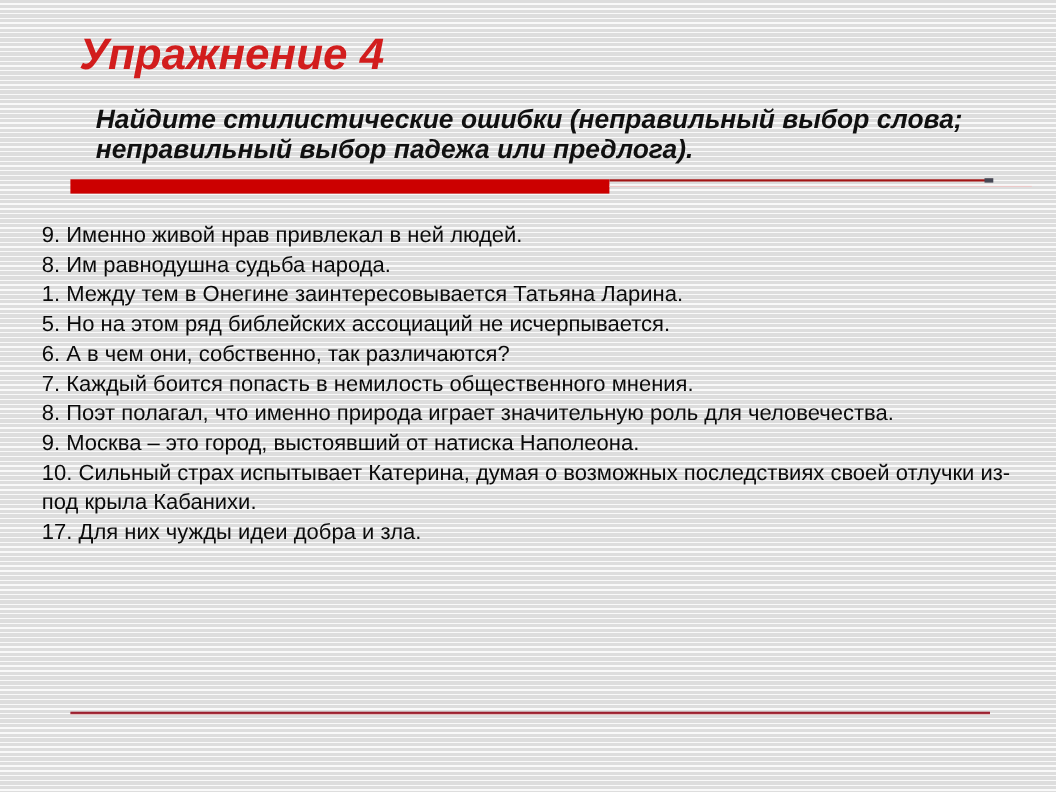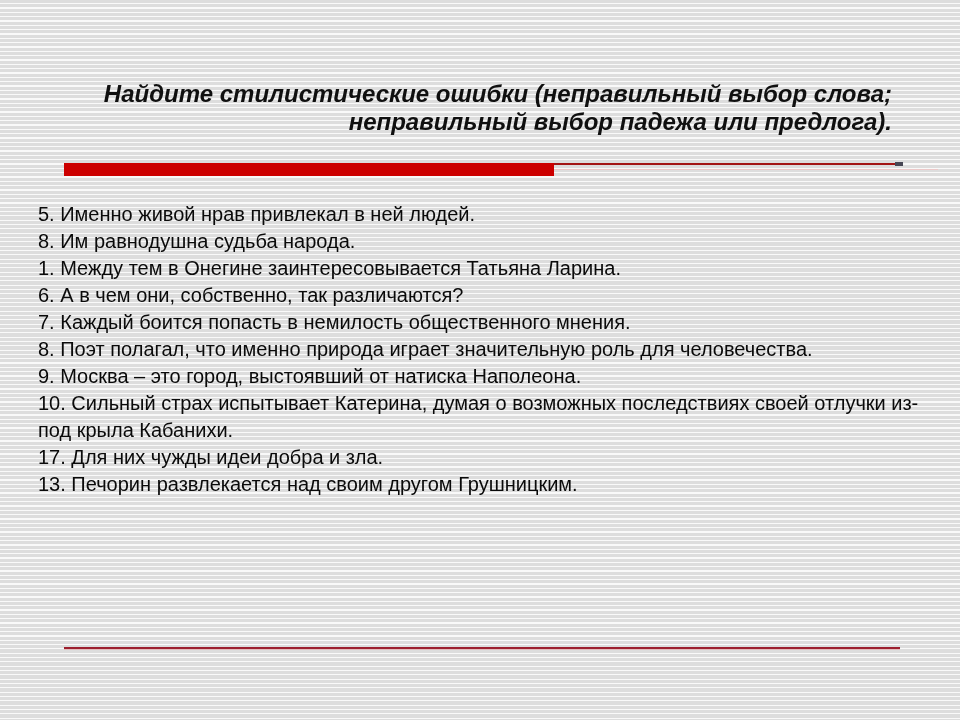--- a/index.html
+++ b/index.html
@@ -31,28 +31,27 @@
     line-height: 46px;
     font-weight: bold;
     font-style: italic;
     color: #d21d1d;
     white-space: nowrap;
   }
   .slide-subtitle {
     position: absolute;
     left: 72px;
     top: 80px;
-    margin: 0;
+    margin: 15px;
     width: 820px;
     font-size: 24px;
     line-height: 28px;
     font-weight: bold;
     font-style: italic;
     color: #101010;
-    text-align: right;
   }
   .divider-bar {
     position: absolute;
     left: 64px;
     top: 163px;
     width: 490px;
     height: 13px;
     background: #cc0000;
   }
   .divider-thin-line {
@@ -100,36 +99,37 @@
     height: 2px;
     background: #9c1f2e;
     box-shadow: 0 1px 0 #e3bcbc;
   }
 </style>
 </head>
 <body>
 
 <div class="slide">
 
+  <h1 class="slide-title">Упражнение 4</h1>
 
   <h2 class="slide-subtitle">Найдите стилистические ошибки (неправильный выбор слова; неправильный выбор падежа или предлога).</h2>
 
   <div class="divider-bar"></div>
   <div class="divider-thin-line"></div>
   <div class="divider-line-cap"></div>
   <div class="divider-faint-line"></div>
 
   <div class="exercise-list">
-    <div class="list-item">5. Именно живой нрав привлекал в ней людей.</div>
+    <div class="list-item">9. Именно живой нрав привлекал в ней людей.</div>
     <div class="list-item">8. Им равнодушна судьба народа.</div>
     <div class="list-item">1. Между тем в Онегине заинтересовывается Татьяна Ларина.</div>
+    <div class="list-item">5. Но на этом ряд библейских ассоциаций не исчерпывается.</div>
     <div class="list-item">6. А в чем они, собственно, так различаются?</div>
     <div class="list-item">7. Каждый боится попасть в немилость общественного мнения.</div>
     <div class="list-item">8. Поэт полагал, что именно природа играет значительную роль для человечества.</div>
     <div class="list-item">9. Москва – это город, выстоявший от натиска Наполеона.</div>
     <div class="list-item">10. Сильный страх испытывает Катерина, думая о возможных последствиях своей отлучки из-под крыла Кабанихи.</div>
     <div class="list-item">17. Для них чужды идеи добра и зла.</div>
-    <div class="list-item">13. Печорин развлекается над своим другом Грушницким.</div>
   </div>
 
   <div class="bottom-rule"></div>
 
 </div>
 
 </body></html>

